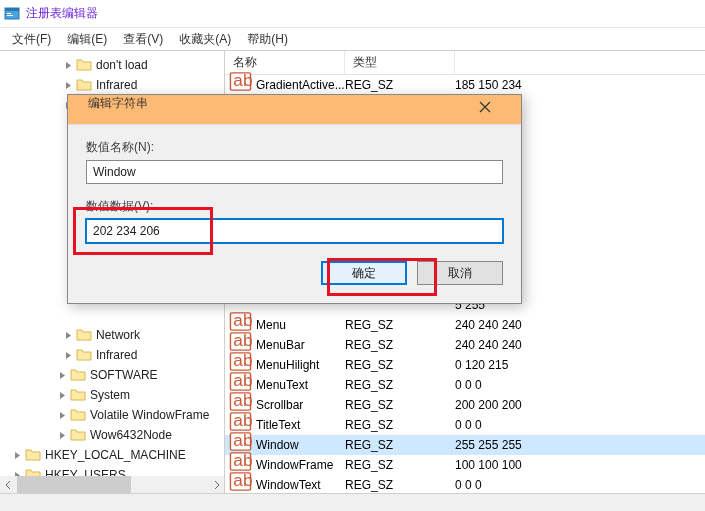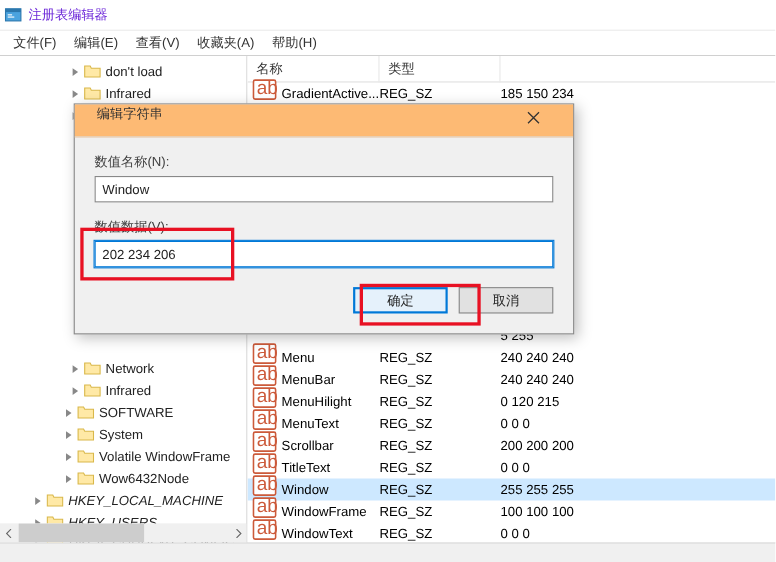--- a/index.html
+++ b/index.html
@@ -16,21 +16,21 @@
 .tree-panel { width: 225px; overflow: hidden; border-right: 1px solid #d0d0d0; position: relative; background: #fff; }
 .tree { padding: 4px 0; }
 .tree-row { display: flex; align-items: center; height: 20px; white-space: nowrap; cursor: default; }
 .tw { display: inline-flex; width: 12px; height: 12px; align-items: center; justify-content: center; color: #666; margin-right: 2px; }
 .tw svg { width: 9px; height: 9px; }
 .fold { width: 16px; height: 14px; margin-right: 4px; display: inline-flex; align-items: center; justify-content: center; }
 .fold svg { width: 16px; height: 14px; }
 .tree-label { color: #222; }
 .ind1 { padding-left: 56px; }
 .ind2 { padding-left: 62px; }
-.ind0 { padding-left: 28px; font-style: italic; }
+.ind0 { padding-left: 11px; }
 
 .list-panel { flex: 1; overflow: hidden; position: relative; background: #fff; }
 .list-header { display: flex; height: 24px; border-bottom: 1px solid #e0e0e0; background: #fff; align-items: center; }
 .list-header > div { padding: 4px 8px; border-right: 1px solid #e8e8e8; color: #333; }
 .col-name { width: 120px; }
 .col-type { width: 110px; }
 .col-data { flex: 1; }
 .list-body { }
 .list-row { display: flex; height: 20px; align-items: center; cursor: default; }
 .list-row.sel { background: #cde8ff; }

